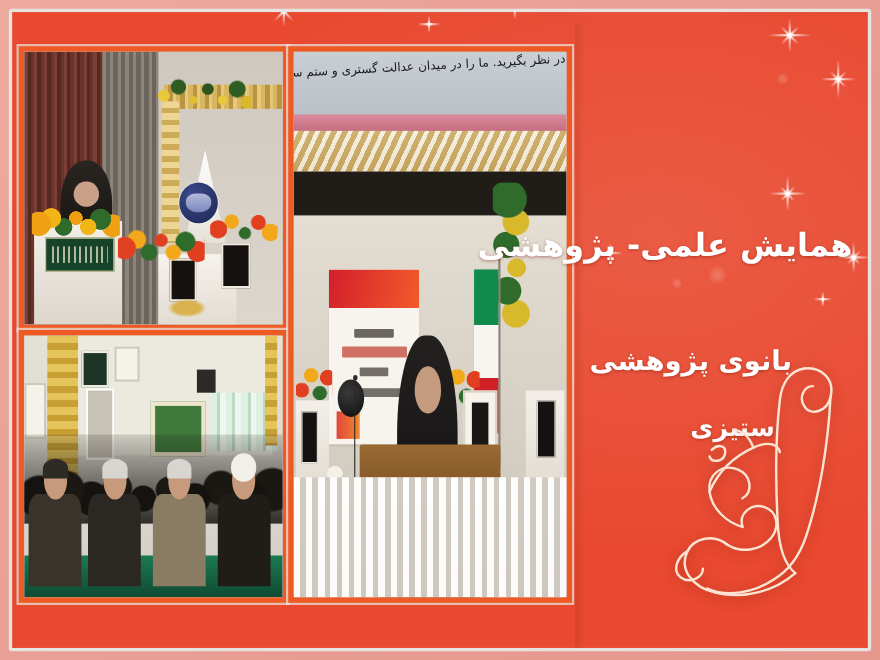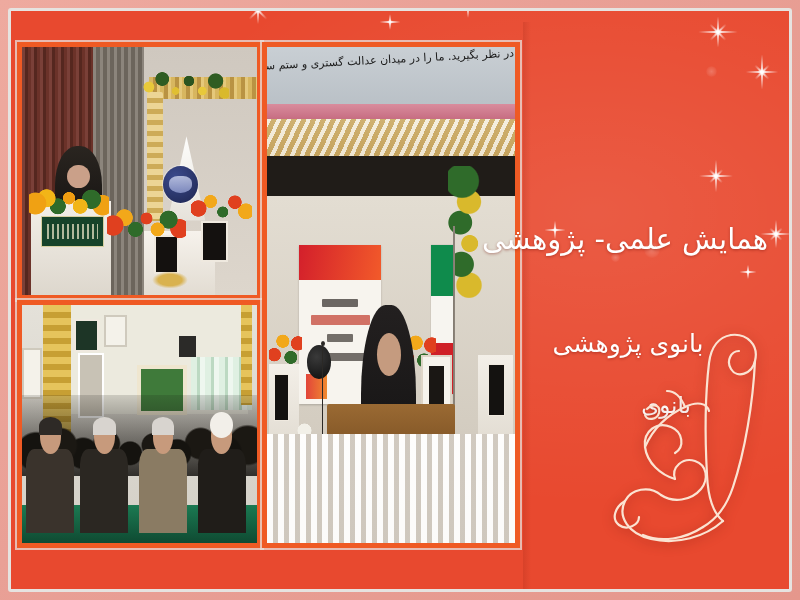--- a/index.html
+++ b/index.html
@@ -421,23 +421,23 @@
       radial-gradient(circle at 76% 62%,#2f6b2a 0 17%,transparent 18%);
   }
 
   
   .text-panel{
     position:absolute;right:14px;top:20px;width:300px;height:560px;
     z-index:4;direction:rtl;text-align:center;
     pointer-events:none;
   }
   .title-line{
-    position:absolute;color:#ffffff;font-weight:normal;
+    position:absolute;color:#ffffff;font-weight:bold;
     text-shadow:0 1px 3px rgba(120,20,10,.45);
-    white-space:nowrap;letter-spacing:.5px;margin-top:16px;
+    white-space:nowrap;letter-spacing:.5px;
   }
   #headline{
     right:0;top:175px;width:300px;font-size:29px;
   }
   #subtitle{
     right:24px;top:282px;width:246px;font-size:25px;
   }
   #role{
     right:34px;top:345px;width:150px;font-size:23px;
   }
@@ -627,21 +627,21 @@
           <div class="mn-stagefront"></div>
           <div class="mn-drape"></div>
         </div>
       </div>
 
     </div>
 
     <div class="text-panel">
       <div class="title-line" id="headline">همایش علمی- پژوهشی</div>
       <div class="title-line" id="subtitle">بانوی پژوهشی</div>
-      <div class="title-line" id="role">بانوی</div>
+      <div class="title-line" id="role">ستیزی</div>
     </div>
 
     <div class="calligraphy" title="طاهره">
       <svg viewBox="0 0 190 260" xmlns="http://www.w3.org/2000/svg">
         <g fill="none" stroke="#fbe3d2" stroke-width="2.2" stroke-linecap="round" stroke-linejoin="round">
 
           <path d="M150 24 C 166 22, 178 34, 174 50 C 171 63, 156 68, 150 58
                    C 145 50, 150 40, 158 40"></path>
           <path d="M150 24 C 138 26, 130 36, 128 52 C 124 86, 124 128, 126 164
                    C 127 186, 132 202, 142 210"></path>

